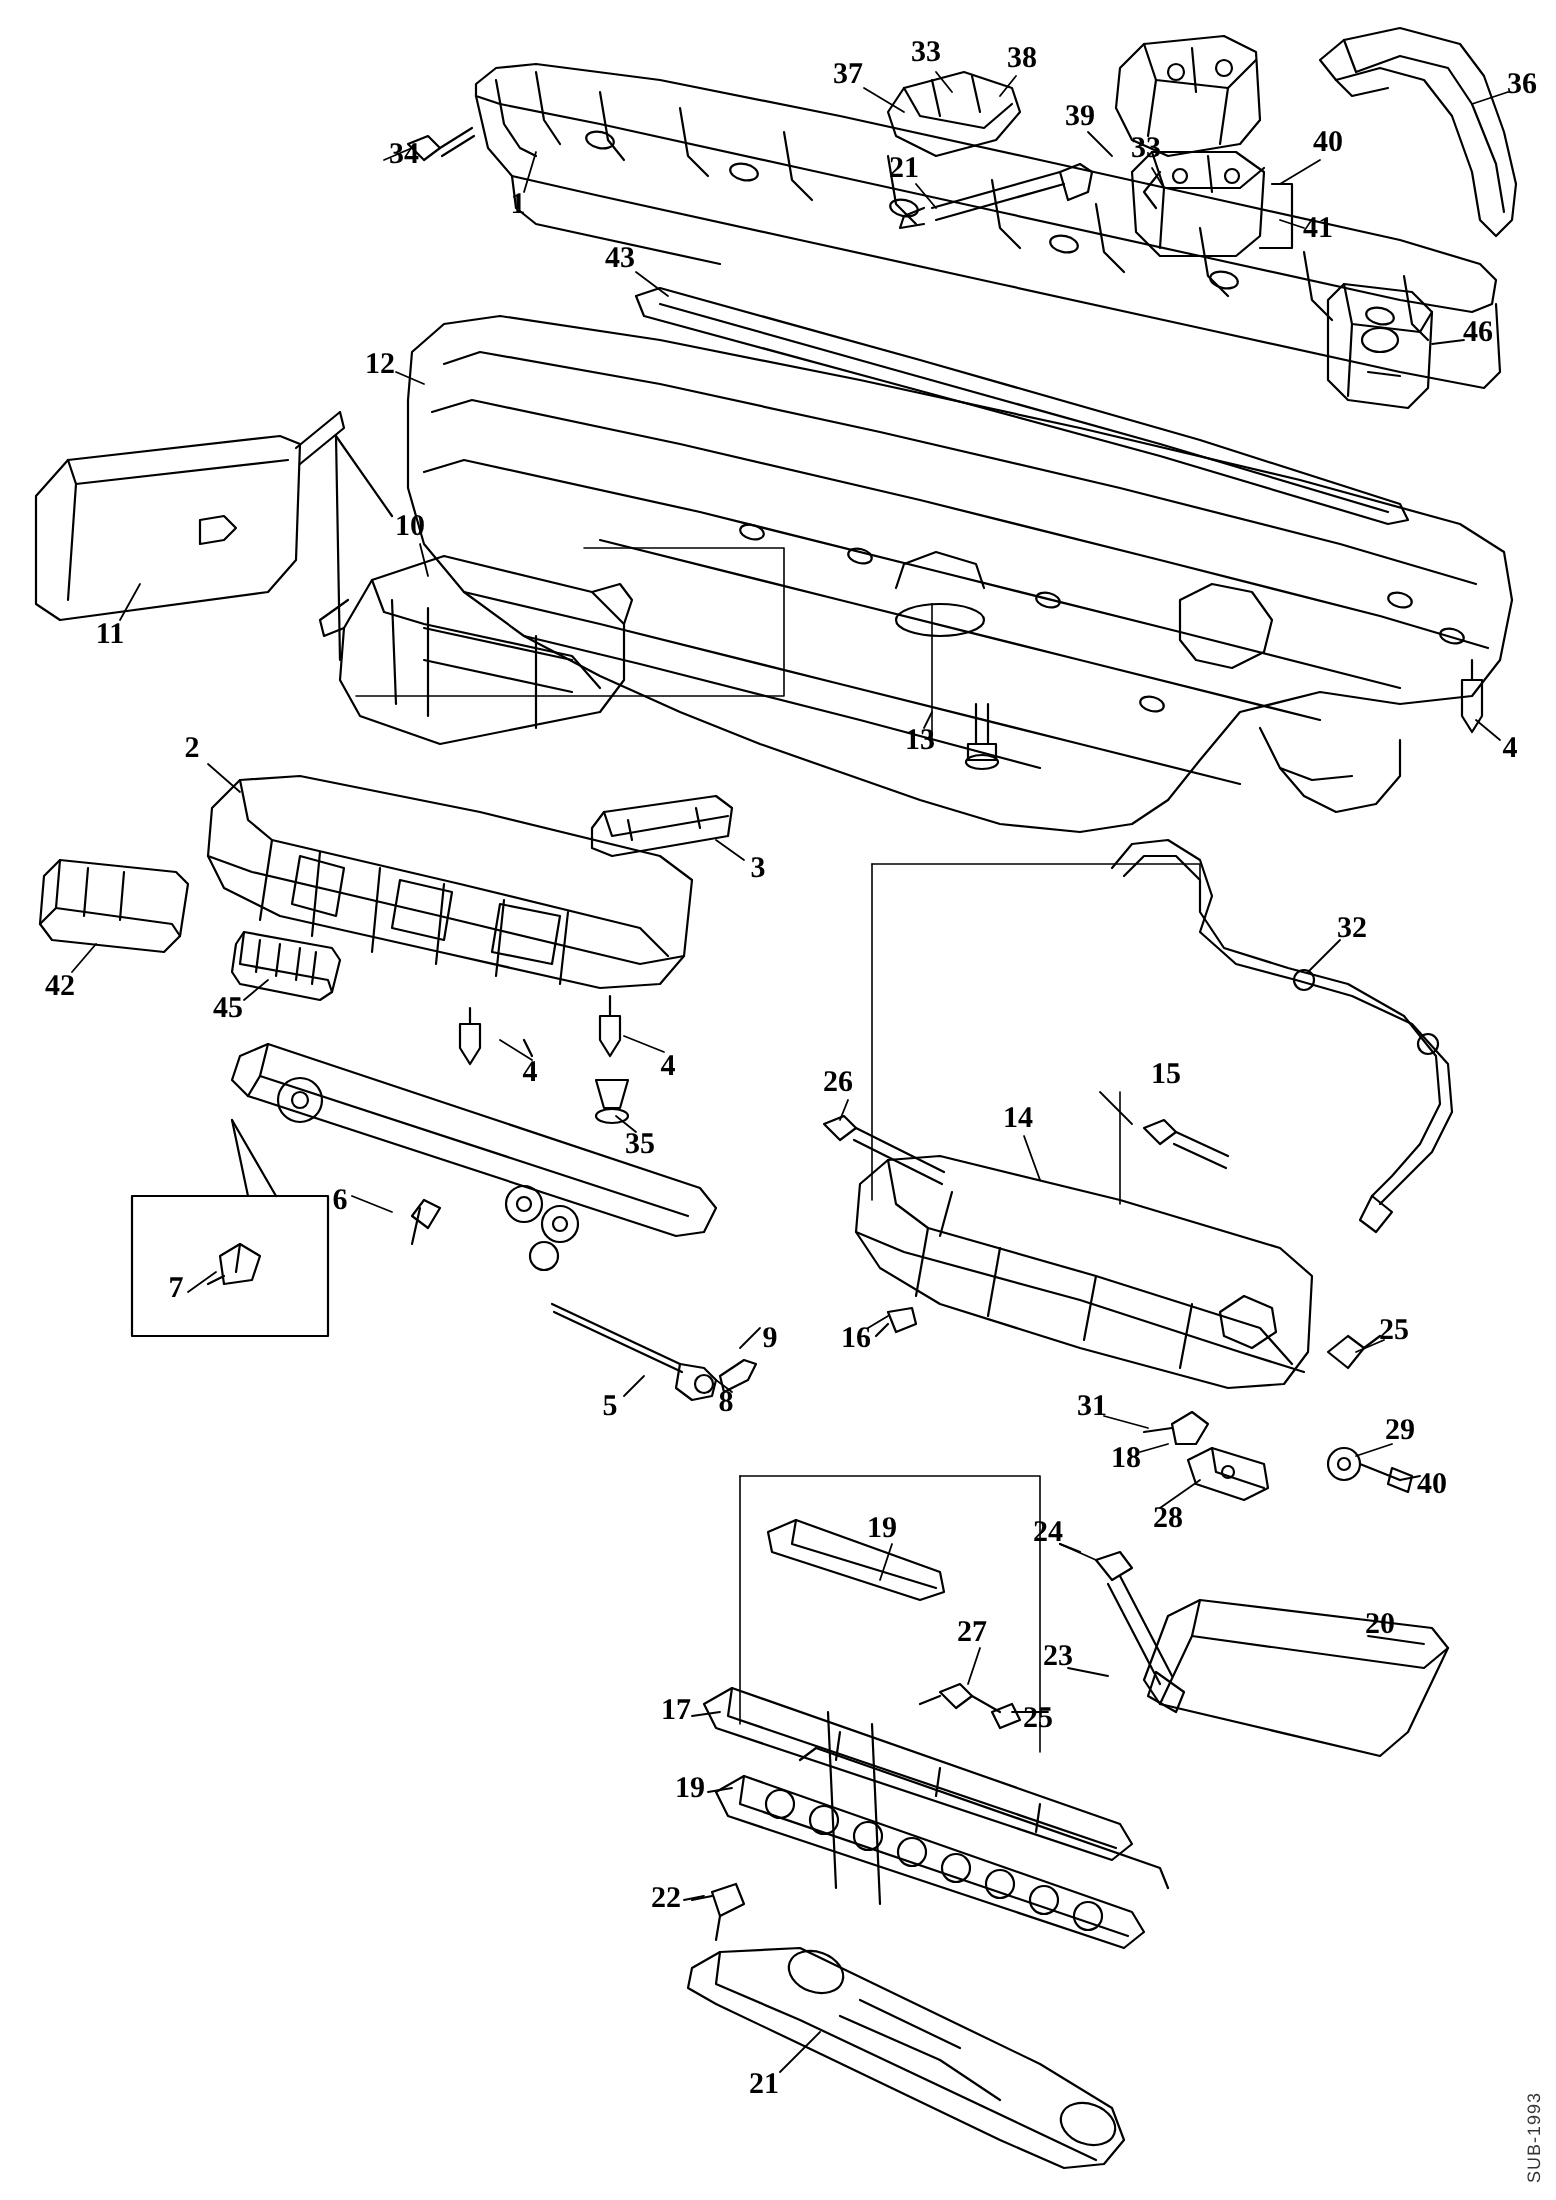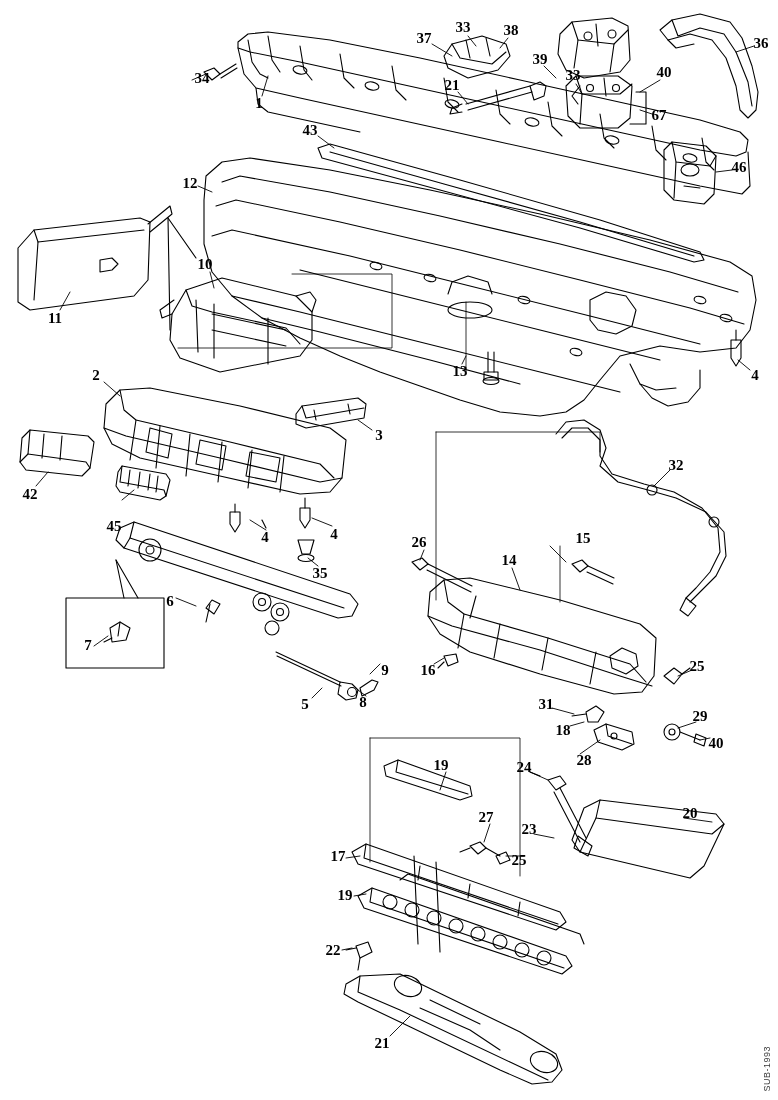--- a/index.html
+++ b/index.html
@@ -465,32 +465,32 @@
     <div class="callout" style="left:202px; top:78px;">34</div>
     <div class="callout" style="left:259px; top:103px;">1</div>
     <div class="callout" style="left:463px; top:27px;">33</div>
     <div class="callout" style="left:424px; top:38px;">37</div>
     <div class="callout" style="left:511px; top:30px;">38</div>
     <div class="callout" style="left:540px; top:59px;">39</div>
     <div class="callout" style="left:761px; top:43px;">36</div>
     <div class="callout" style="left:664px; top:72px;">40</div>
     <div class="callout" style="left:573px; top:75px;">33</div>
     <div class="callout" style="left:452px; top:85px;">21</div>
-    <div class="callout" style="left:659px; top:115px;">67</div>
+    <div class="callout" style="left:659px; top:115px;">41</div>
     <div class="callout" style="left:310px; top:130px;">43</div>
     <div class="callout" style="left:739px; top:167px;">46</div>
     <div class="callout" style="left:190px; top:183px;">12</div>
     <div class="callout" style="left:205px; top:264px;">10</div>
     <div class="callout" style="left:55px;  top:318px;">11</div>
     <div class="callout" style="left:460px; top:371px;">13</div>
     <div class="callout" style="left:755px; top:375px;">4</div>
     <div class="callout" style="left:96px;  top:375px;">2</div>
     <div class="callout" style="left:379px; top:435px;">3</div>
     <div class="callout" style="left:30px;  top:494px;">42</div>
-    <div class="callout" style="left:114px; top:505px;margin-top:21px;">45</div>
+    <div class="callout" style="left:114px; top:505px;">45</div>
     <div class="callout" style="left:265px; top:537px;">4</div>
     <div class="callout" style="left:334px; top:534px;">4</div>
     <div class="callout" style="left:320px; top:573px;">35</div>
     <div class="callout" style="left:676px; top:465px;">32</div>
     <div class="callout" style="left:419px; top:542px;">26</div>
     <div class="callout" style="left:564px; top:538px;margin-left:19px;">15</div>
     <div class="callout" style="left:509px; top:560px;">14</div>
     <div class="callout" style="left:170px; top:601px;">6</div>
     <div class="callout" style="left:428px; top:670px;">16</div>
     <div class="callout" style="left:697px; top:666px;">25</div>

